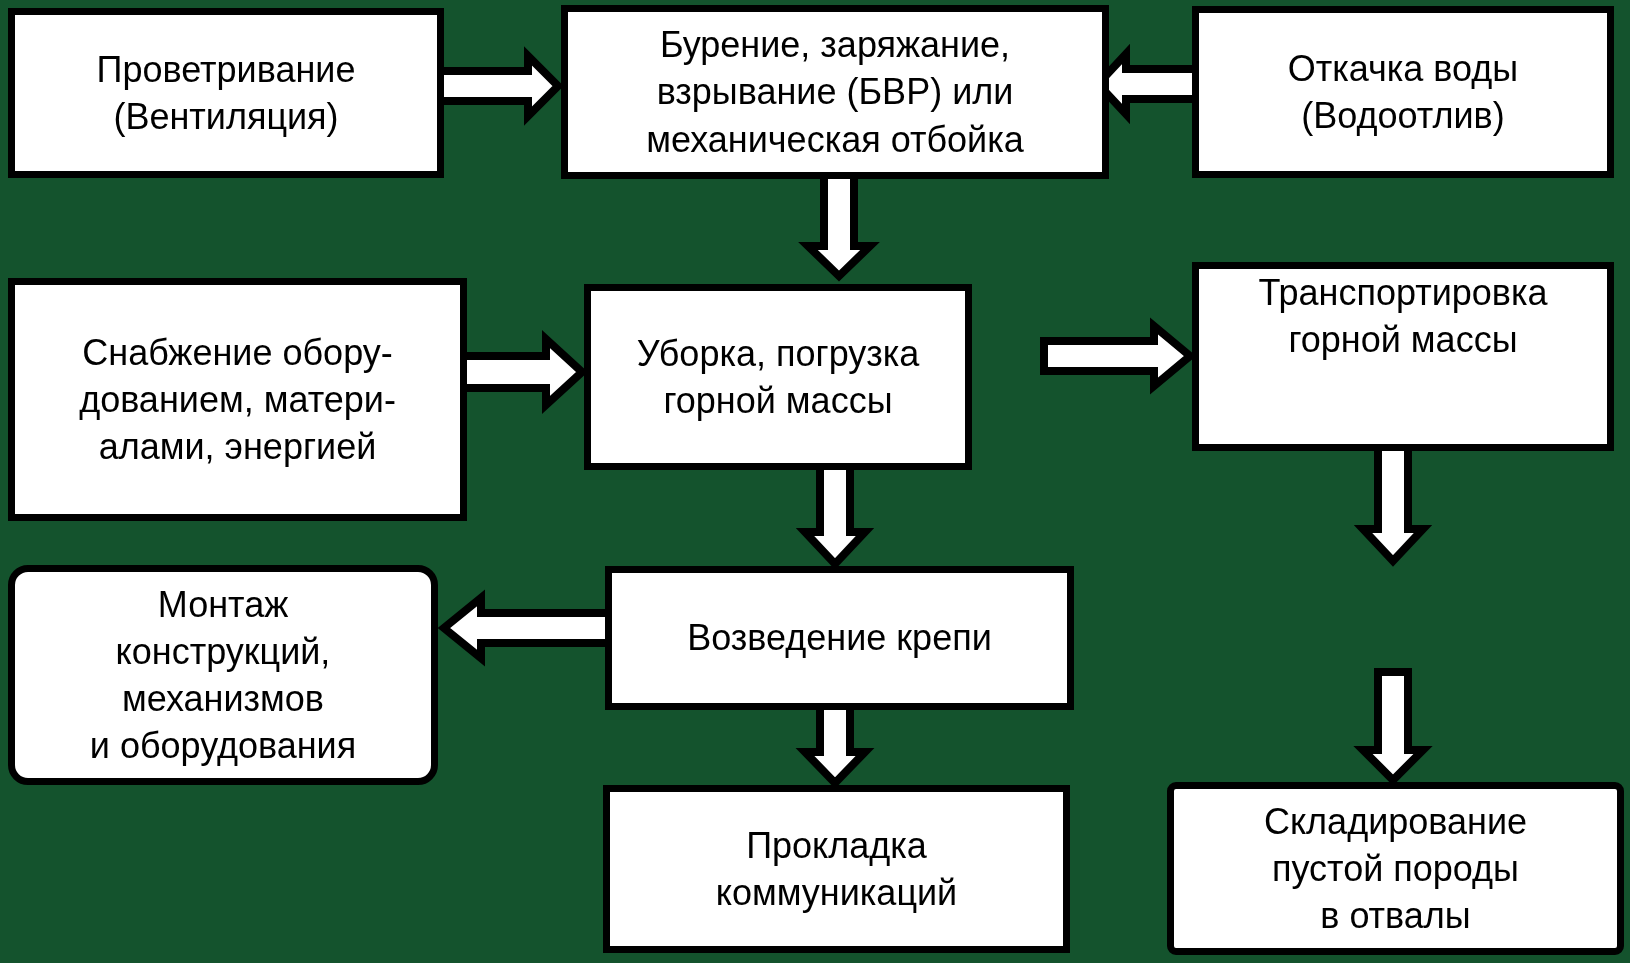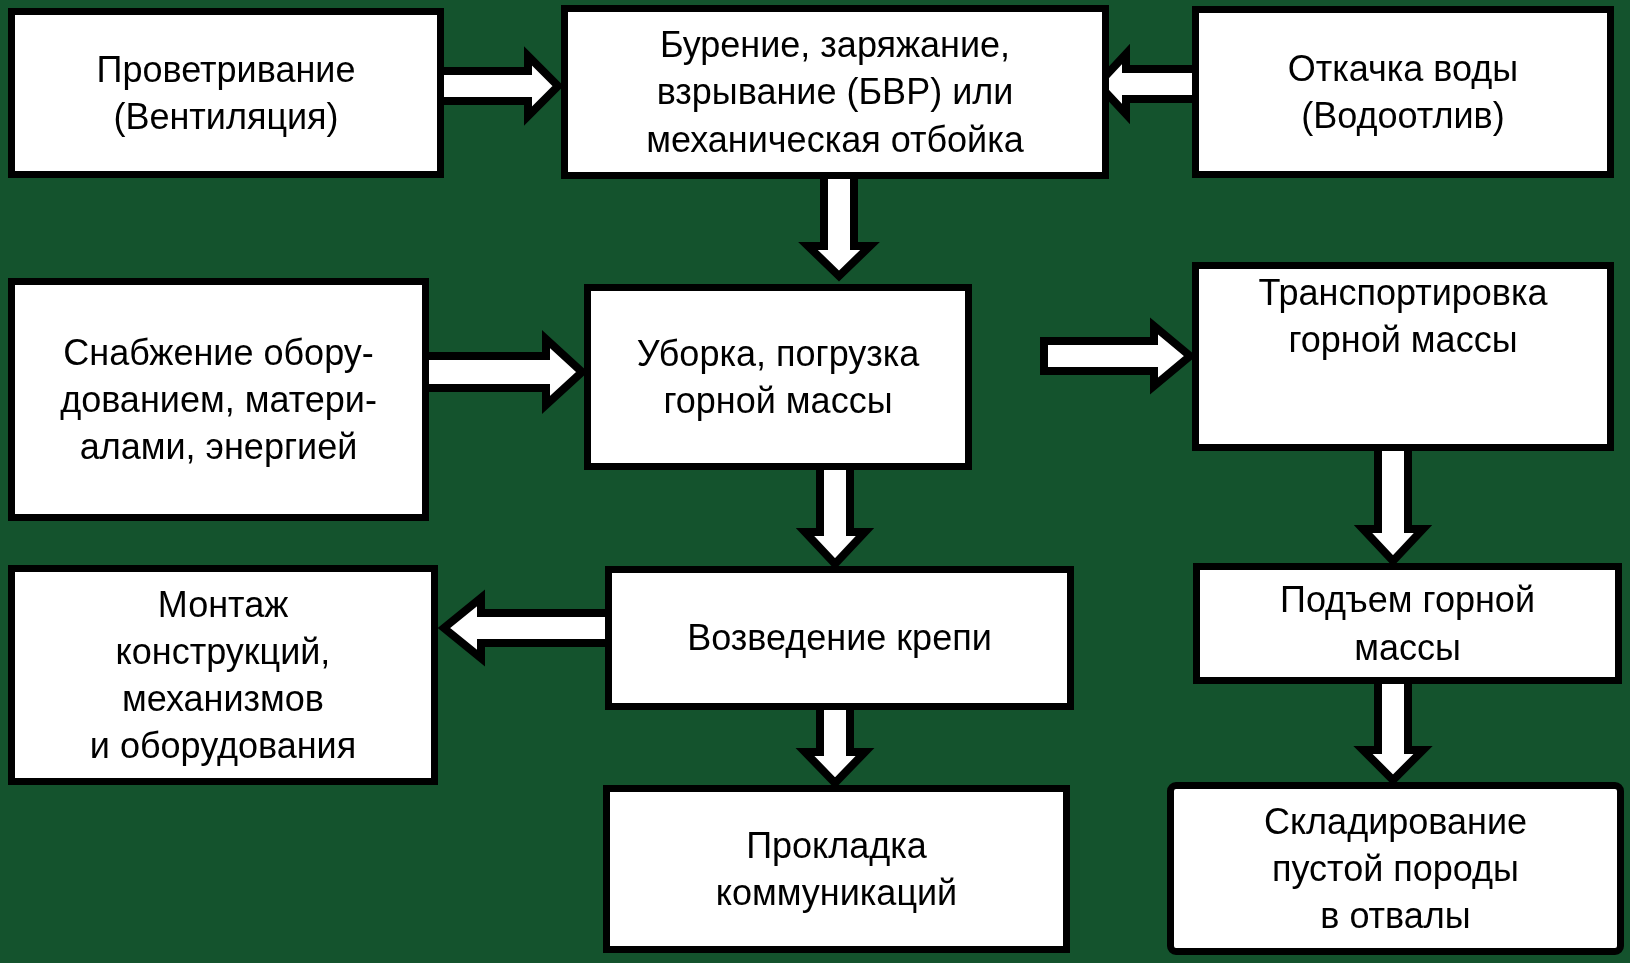--- a/index.html
+++ b/index.html
@@ -37,24 +37,24 @@
     z-index: 2;
   }
   .node.top-align {
     align-items: flex-start;
     padding-top: 0;
   }
   
   #n-ventilation   { left: 8px;    top: 8px;   width: 436px; height: 170px; }
   #n-drilling      { left: 561px;  top: 5px;   width: 548px; height: 174px; }
   #n-water        { left: 1192px; top: 6px;   width: 422px; height: 172px; }
-  #n-supply        { left: 8px;    top: 278px; width: 421px; height: 243px; }
+  #n-supply        { left: 8px;    top: 278px; width: 459px; height: 243px; }
   #n-mucking       { left: 584px;  top: 284px; width: 388px; height: 186px; }
   #n-transport     { left: 1192px; top: 262px; width: 422px; height: 189px; }
-  #n-installation  { left: 8px;    top: 565px; width: 430px; height: 220px; }
+  #n-installation  { left: 8px;    top: 565px; width: 430px; height: 220px; border-radius: 20px; }
   #n-support       { left: 605px;  top: 566px; width: 469px; height: 144px; }
   #n-hoisting      { left: 1193px; top: 563px; width: 429px; height: 121px; }
   #n-utilities     { left: 603px;  top: 785px; width: 467px; height: 168px; }
   #n-dumping       { left: 1167px; top: 782px; width: 457px; height: 173px; border-radius: 9px; }
   .block-arrow {
     fill: #ffffff;
     stroke: #000000;
     stroke-width: 8;
     stroke-linejoin: miter;
   }
@@ -97,22 +97,20 @@
   <div class="node top-align" id="n-transport">Транспортировка
 горной массы</div>
 
   <div class="node" id="n-installation">Монтаж
 конструкций,
 механизмов
 и оборудования</div>
 
   <div class="node" id="n-support">Возведение крепи</div>
 
-  <div class="node" id="n-hoisting">Подъем горной
-массы</div>
 
   <div class="node" id="n-utilities">Прокладка
 коммуникаций</div>
 
   <div class="node" id="n-dumping">Складирование
 пустой породы
 в отвалы</div>
 
 </div>
 

